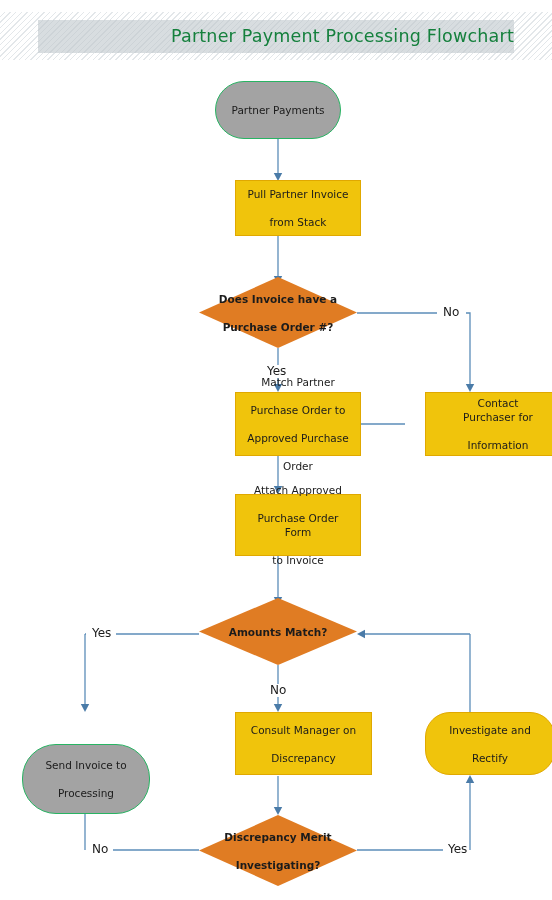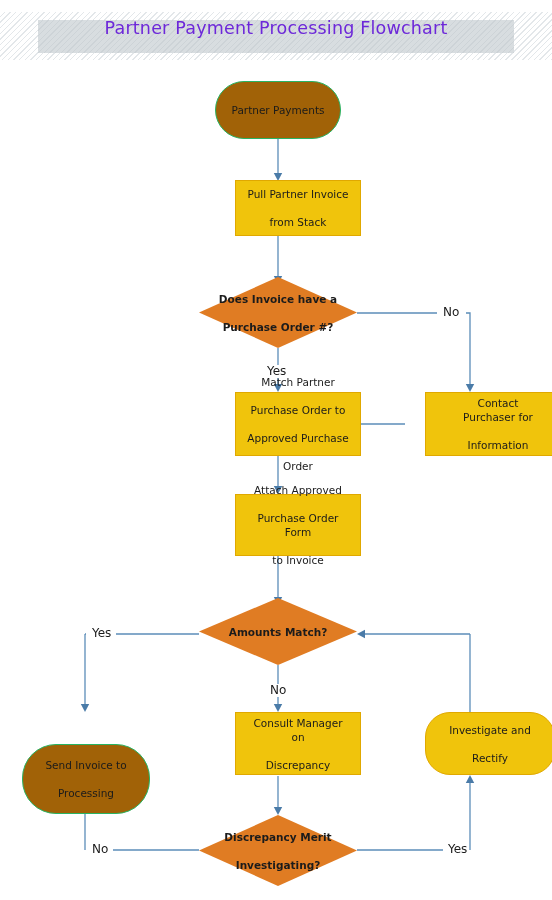--- a/index.html
+++ b/index.html
@@ -41,27 +41,27 @@
     background-color: #d8dde0;
     background-image: repeating-linear-gradient(
       135deg,
       #d8dde0 0px, #d8dde0 3px,
       #cdd3d7 3px, #cdd3d7 4px
     );
   }
   #page-title {
     position: absolute;
     left: 38px;
-    top: 12px;
+    top: 20px;
     width: 476px;
     height: 33px;
     line-height: 33px;
-    text-align: center;
+    text-align: right;
     font-size: 17.5px;
-    color: #6d28d9;
+    color: #15803d;
     letter-spacing: 0.2px;
     white-space: nowrap;
   }
 
   
   #edges {
     position: absolute;
     left: 0;
     top: 0;
     width: 552px;
@@ -87,21 +87,21 @@
     color: #1b1b1b;
     font-size: 10.5px;
     line-height: 14px;
   }
   .node span {
     display: block;
     padding: 0 5px;
   }
 
   .node-terminator {
-    background: #a16207;
+    background: #a3a3a3;
     border: 1px solid #28b463;
     border-radius: 34px;
   }
   .node-process {
     background: #f0c40c;
     border: 1px solid #e0a800;
     margin-left: 20px;
   }
 
   .node-decision {
@@ -244,21 +244,21 @@
       </span>
   </div>
 
   <div class="node node-terminator" style="left:22px; top:744px; width:128px; height:70px;">
     <span>
       <span>Send Invoice to</span><br>
       <span>Processing</span>
     </span>
   </div>
 
-  <div class="node node-process" style="left:215px; top:712px; width:126px; height:63px;">
+  <div class="node node-process" style="left:215px; top:712px; width:137px; height:63px;">
     <span>
       <span>Consult Manager on</span><br>
       <span>Discrepancy</span>
     </span>
   </div>
 
   <div class="node node-process" style="left:405px; top:712px; width:130px; height:63px;border-radius:25px;">
     <span>
       <span>Investigate and</span><br>
       <span>Rectify</span>

